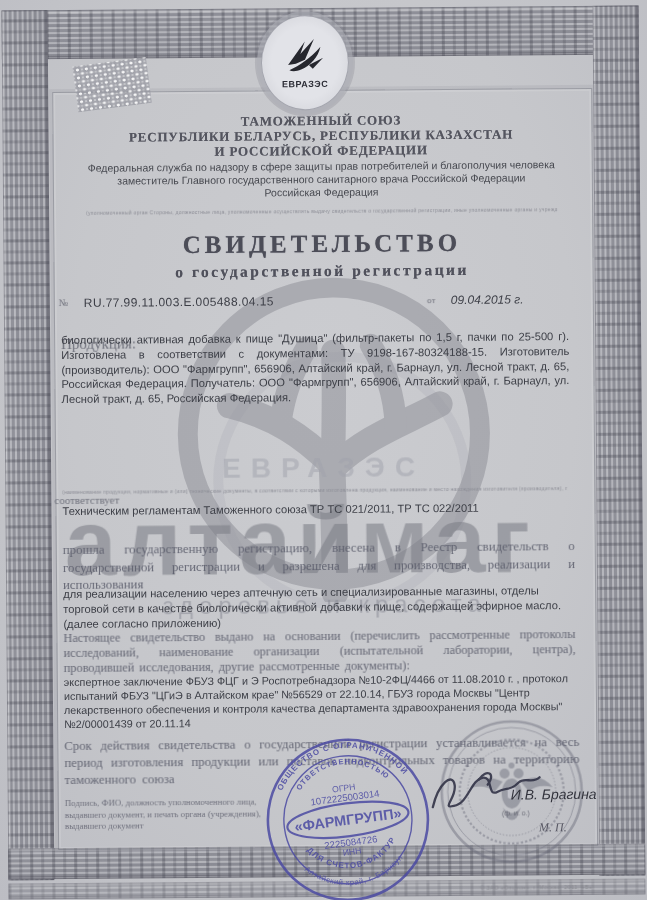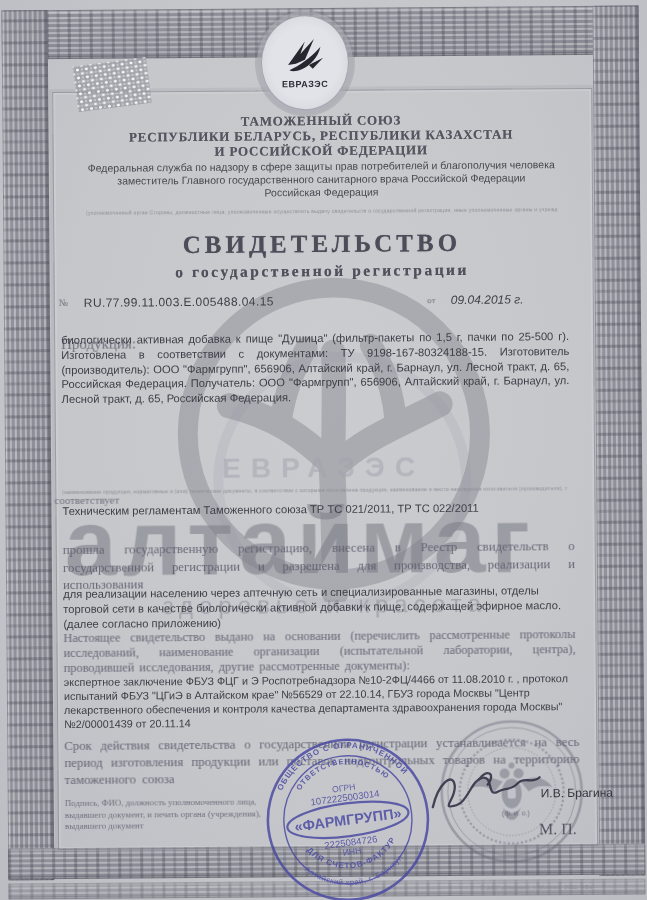--- a/index.html
+++ b/index.html
@@ -89,23 +89,23 @@
   }
   .wm-brand-sub{
     position:absolute;left:0;right:0;top:591px;text-align:center;
     font-size:24px;letter-spacing:6px;color:rgba(134,136,147,.55);filter:blur(.3px);
   }
 
   
   .company-stamp{position:absolute;left:256px;top:733px;width:178px;height:174px;transform:rotate(-7deg);opacity:.85;}
   .state-seal{position:absolute;left:430px;top:719px;width:158px;height:152px;opacity:.55;filter:blur(.2px);}
   .signature{position:absolute;left:424px;top:768px;width:118px;height:56px;opacity:.88;}
-  .signer-name{position:absolute;left:538px;top:788px;font-size:12px;color:#33343d;}
+  .signer-name{position:absolute;left:508px;top:788px;font-size:14px;color:#33343d;font-style:italic;}
   .fio-caption{position:absolute;left:499px;top:811px;font-size:7px;color:rgba(86,88,100,.8);filter:blur(.25px);}
-  .seal-mark{position:absolute;left:536px;top:822px;font-family:"Liberation Serif", serif;font-size:16px;color:rgba(62,63,76,.8);}
+  .seal-mark{position:absolute;left:536px;top:822px;font-family:"Liberation Serif", serif;font-style:italic;font-size:12px;color:rgba(62,63,76,.8);}
   .footer-micro{position:absolute;right:58px;top:886px;font-size:5.5px;color:#87888f;letter-spacing:.4px;filter:blur(.2px);}
 </style>
 </head>
 <body>
 
 <div class="page">
   <div class="tilt">
 
     <div class="band band-h" style="left:5px;right:5px;top:8px;height:49px;"></div>
     <div class="band band-v" style="left:5px;top:8px;width:46px;height:870px;"></div>

